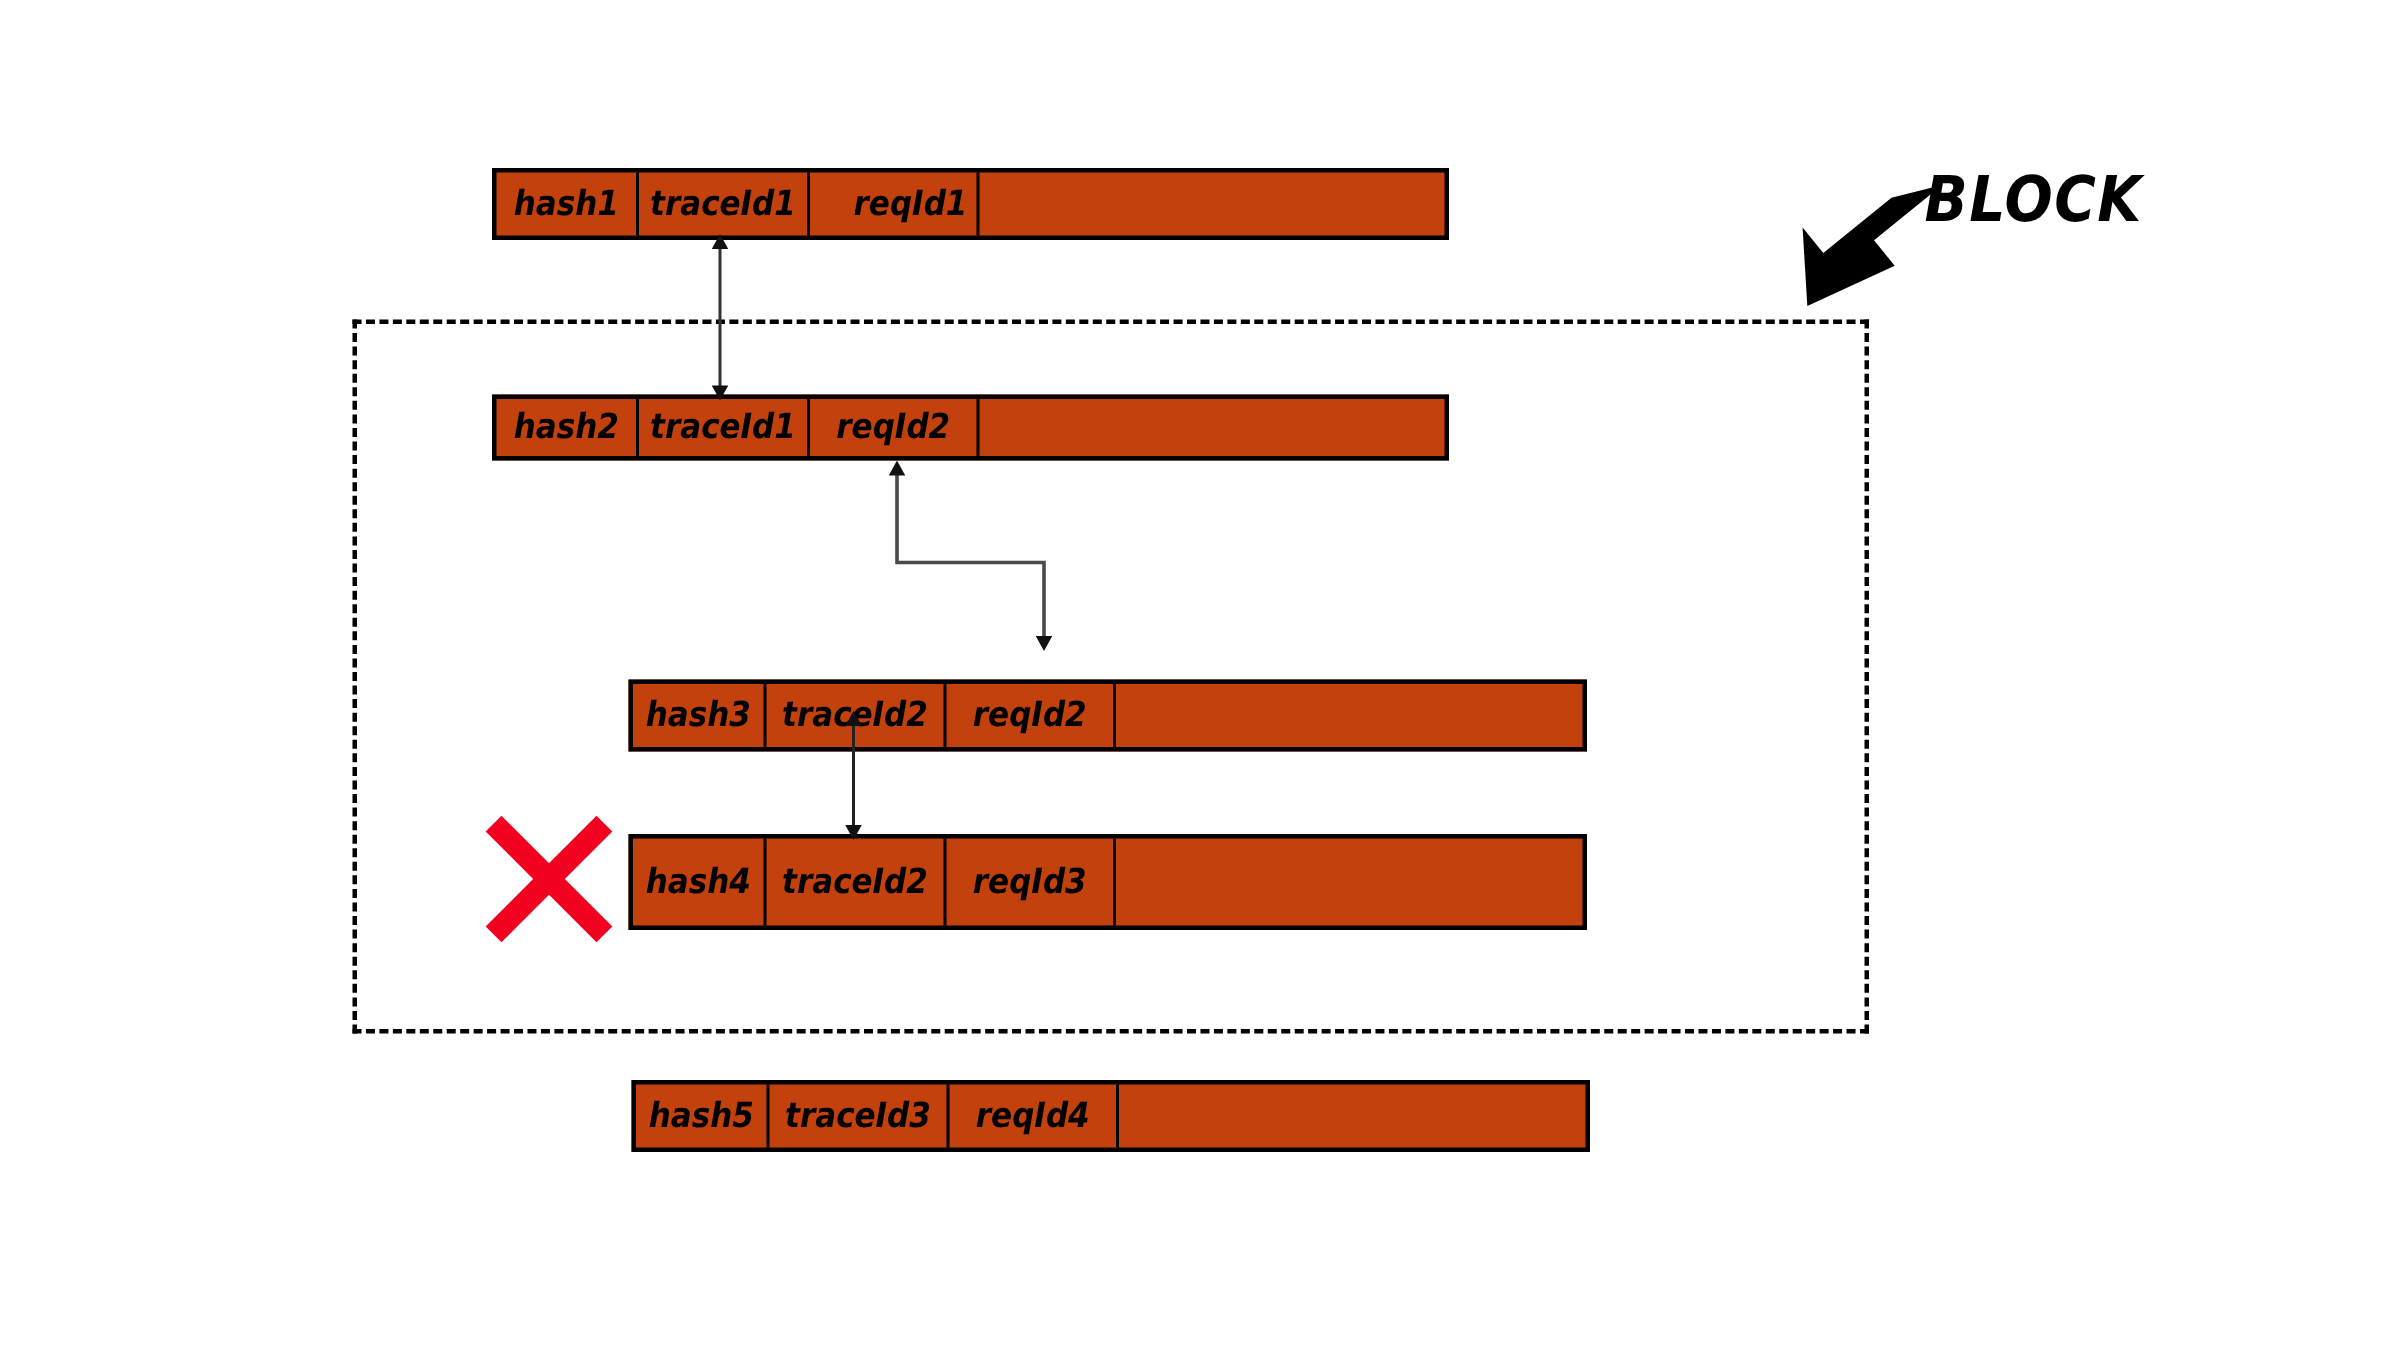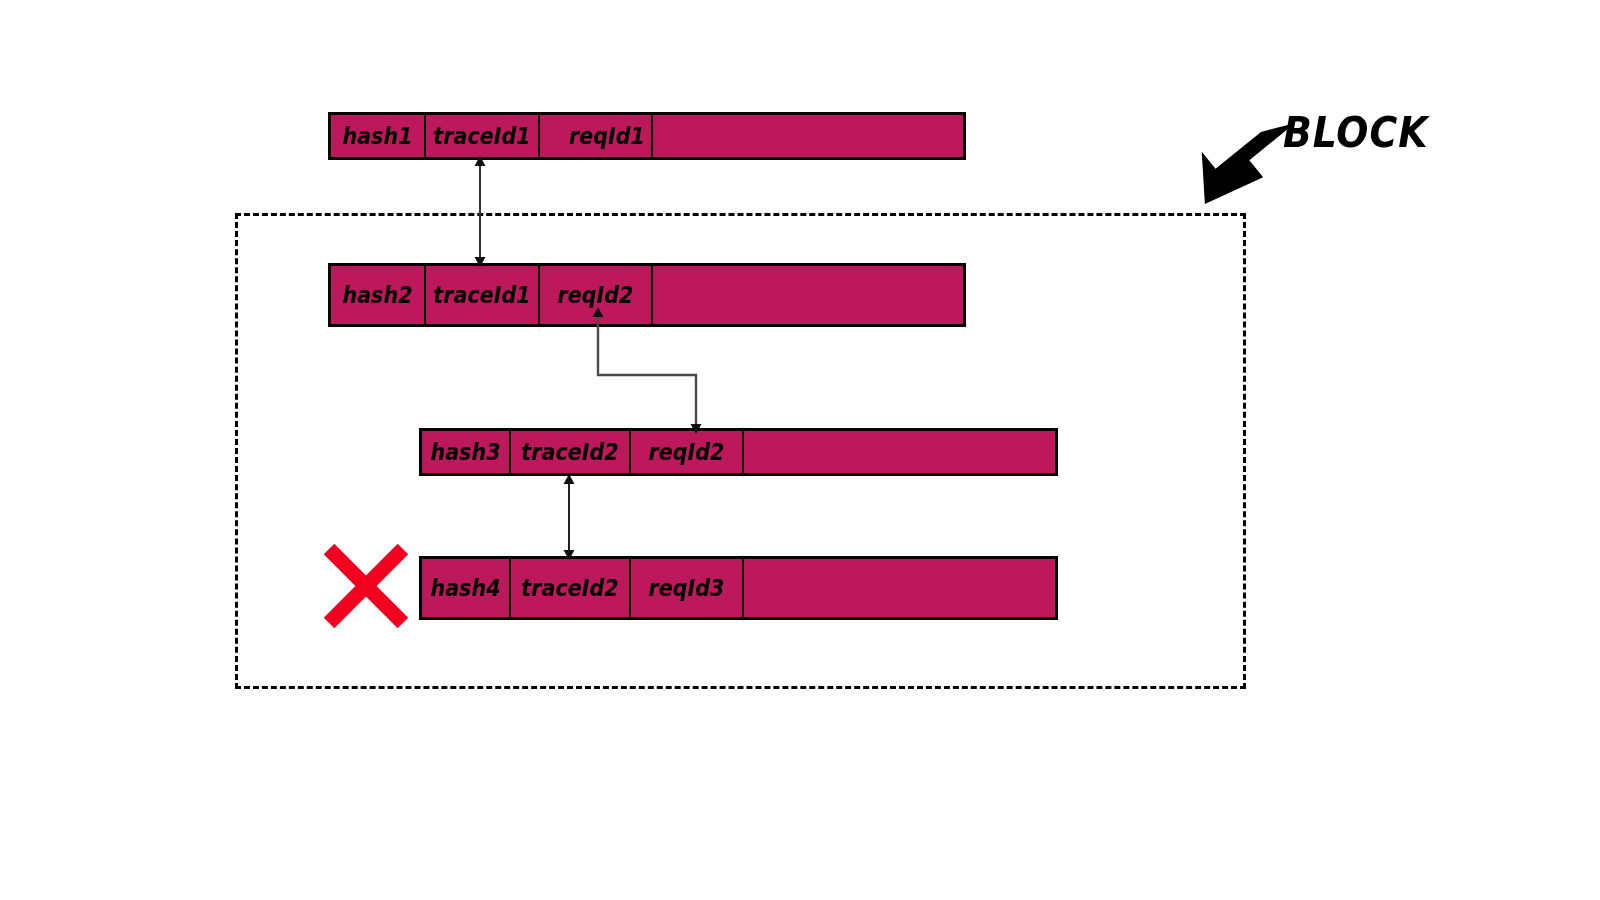--- a/index.html
+++ b/index.html
@@ -23,21 +23,21 @@
     border: 3px dashed #000000;
     box-sizing: border-box;
     background: transparent;
   }
 
   
   .record-row {
     position: absolute;
     box-sizing: border-box;
     border: 3px solid #000000;
-    background: #be185d;
+    background: #c2410c;
     display: flex;
     align-items: stretch;
   }
   .record-cell {
     box-sizing: border-box;
     border-right: 2px solid #000000;
     display: flex;
     align-items: center;
     justify-content: center;
     font-style: italic;
@@ -84,41 +84,47 @@
 
   <div class="block-region" id="block-region" style="left: 235px; top: 213px; width: 1011px; height: 476px;"></div>
 
   <div class="record-row" id="row1" style="left: 328px; top: 112px; width: 638px; height: 48px;">
     <div class="record-cell" style="width: 95px; flex: 0 0 95px;">hash1</div>
     <div class="record-cell" style="width: 114px; flex: 0 0 114px;">traceId1</div>
     <div class="record-cell" style="width: 113px; flex: 0 0 113px; padding-left: 23px;">reqId1</div>
     <div class="record-cell pad"></div>
   </div>
 
-  <div class="record-row" id="row2" style="left: 328px; top: 263px; width: 638px; height: 64px;">
+  <div class="record-row" id="row2" style="left: 328px; top: 263px; width: 638px; height: 44px;">
     <div class="record-cell" style="width: 95px; flex: 0 0 95px;">hash2</div>
     <div class="record-cell" style="width: 114px; flex: 0 0 114px;">traceId1</div>
     <div class="record-cell" style="width: 113px; flex: 0 0 113px;">reqId2</div>
     <div class="record-cell pad"></div>
   </div>
 
-  <div class="record-row" id="row3" style="left: 419px; top: 428px; width: 639px; height: 48px;">
+  <div class="record-row" id="row3" style="left: 419px; top: 453px; width: 639px; height: 48px;">
     <div class="record-cell" style="width: 89px; flex: 0 0 89px;">hash3</div>
     <div class="record-cell" style="width: 120px; flex: 0 0 120px;">traceId2</div>
     <div class="record-cell" style="width: 113px; flex: 0 0 113px;">reqId2</div>
     <div class="record-cell pad"></div>
   </div>
 
   <div class="record-row" id="row4" style="left: 419px; top: 556px; width: 639px; height: 64px;">
     <div class="record-cell" style="width: 89px; flex: 0 0 89px;">hash4</div>
     <div class="record-cell" style="width: 120px; flex: 0 0 120px;">traceId2</div>
     <div class="record-cell" style="width: 113px; flex: 0 0 113px;">reqId3</div>
     <div class="record-cell pad"></div>
   </div>
 
+  <div class="record-row" id="row5" style="left: 421px; top: 720px; width: 639px; height: 48px;">
+    <div class="record-cell" style="width: 89px; flex: 0 0 89px;">hash5</div>
+    <div class="record-cell" style="width: 120px; flex: 0 0 120px;">traceId3</div>
+    <div class="record-cell" style="width: 113px; flex: 0 0 113px;">reqId4</div>
+    <div class="record-cell pad"></div>
+  </div>
 
   <svg id="wires" viewBox="0 0 1600 900">
     <defs>
       <marker id="ah-up" markerWidth="10" markerHeight="10" refX="5" refY="1.6" orient="auto-start-reverse" markerUnits="userSpaceOnUse">
         <path d="M1.2 9 L5 1 L8.8 9 Z" fill="#111111"></path>
       </marker>
       <marker id="ah-down" markerWidth="10" markerHeight="10" refX="5" refY="8.4" orient="auto" markerUnits="userSpaceOnUse">
         <path d="M1.2 1 L5 9 L8.8 1 Z" fill="#111111"></path>
       </marker>
     </defs>

